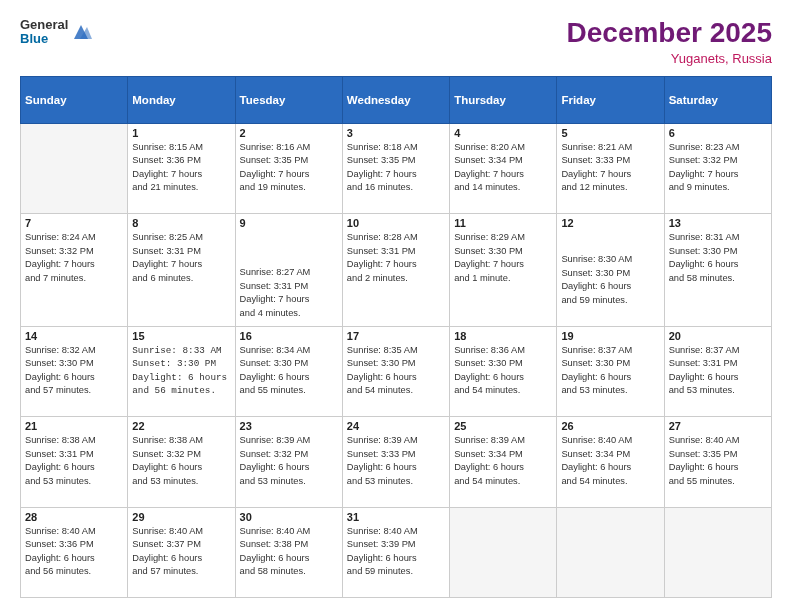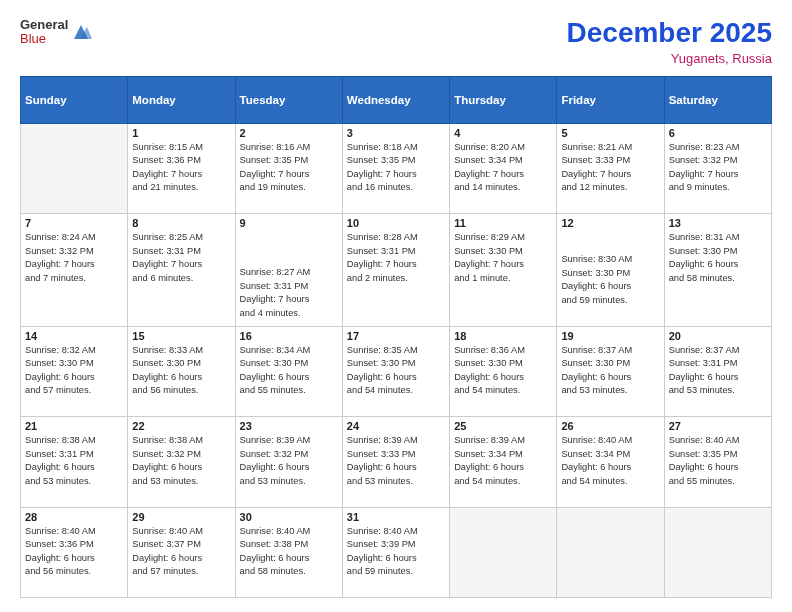--- a/index.html
+++ b/index.html
@@ -24,36 +24,36 @@
       margin-bottom: 10px;
     }
     .logo-text-general {
       font-size: 13px;
       font-weight: bold;
       color: #333;
       line-height: 1.1;
     }
     .logo-text-blue {
       font-size: 13px;
-      font-weight: normal;
-      color: #b91c1c;
+      font-weight: bold;
+      color: #0369a1;
       line-height: 1.1;
     }
     .logo-icon {
       width: 22px;
       height: 22px;
       margin-left: 2px;
     }
     .title-block {
       text-align: right;
     }
     .main-title {
       font-size: 28px;
       font-weight: bold;
-      color: #1d4ed8;
+      color: #701a75;
       line-height: 1.1;
     }
     .subtitle {
       font-size: 13px;
       color: #be185d;
       margin-top: 2px;
     }
     .calendar {
       flex: 1;
       border: 1px solid #ccc;
@@ -244,21 +244,21 @@
         <tr>
           <td>
             <span class="day-number">14</span>
             <div class="day-info" style="white-space: pre-line;">Sunrise: 8:32 AM
 Sunset: 3:30 PM
 Daylight: 6 hours
 and 57 minutes.</div>
           </td>
           <td>
             <span class="day-number">15</span>
-            <div class="day-info" style="white-space: pre-line;">Sunrise: 8:33 AM
+            <div class="day-info" style="white-space: pre-line; font-family: Liberation Mono, monospace;">Sunrise: 8:33 AM
 Sunset: 3:30 PM
 Daylight: 6 hours
 and 56 minutes.</div>
           </td>
           <td>
             <span class="day-number">16</span>
             <div class="day-info" style="white-space: pre-line;">Sunrise: 8:34 AM
 Sunset: 3:30 PM
 Daylight: 6 hours
 and 55 minutes.</div>

